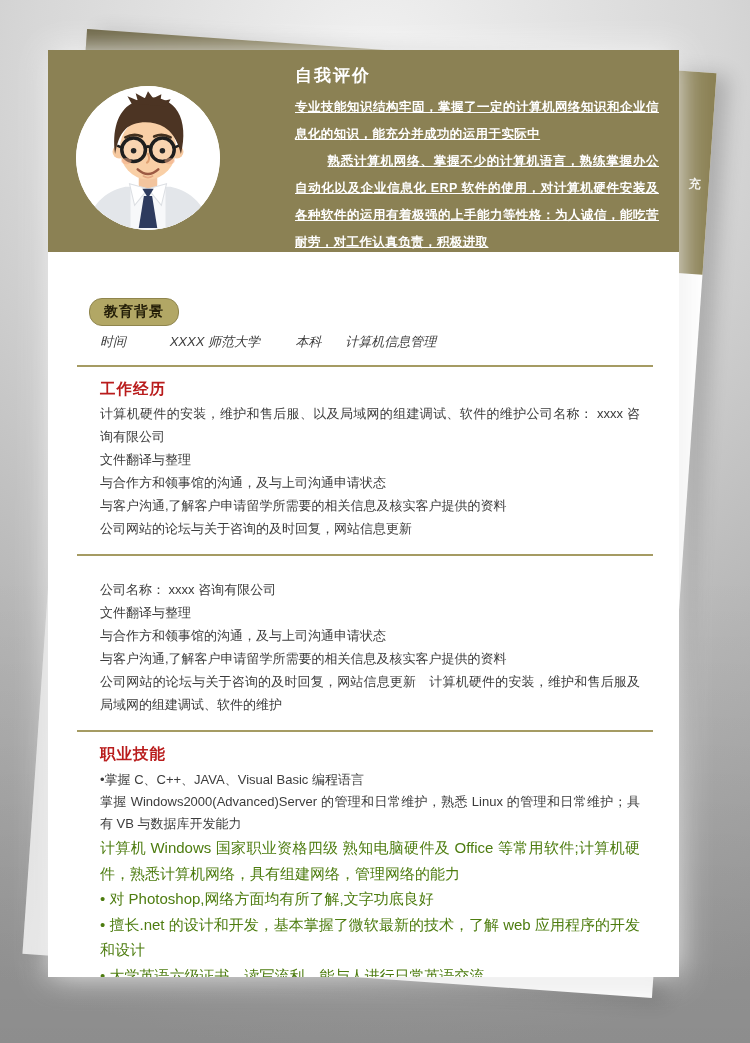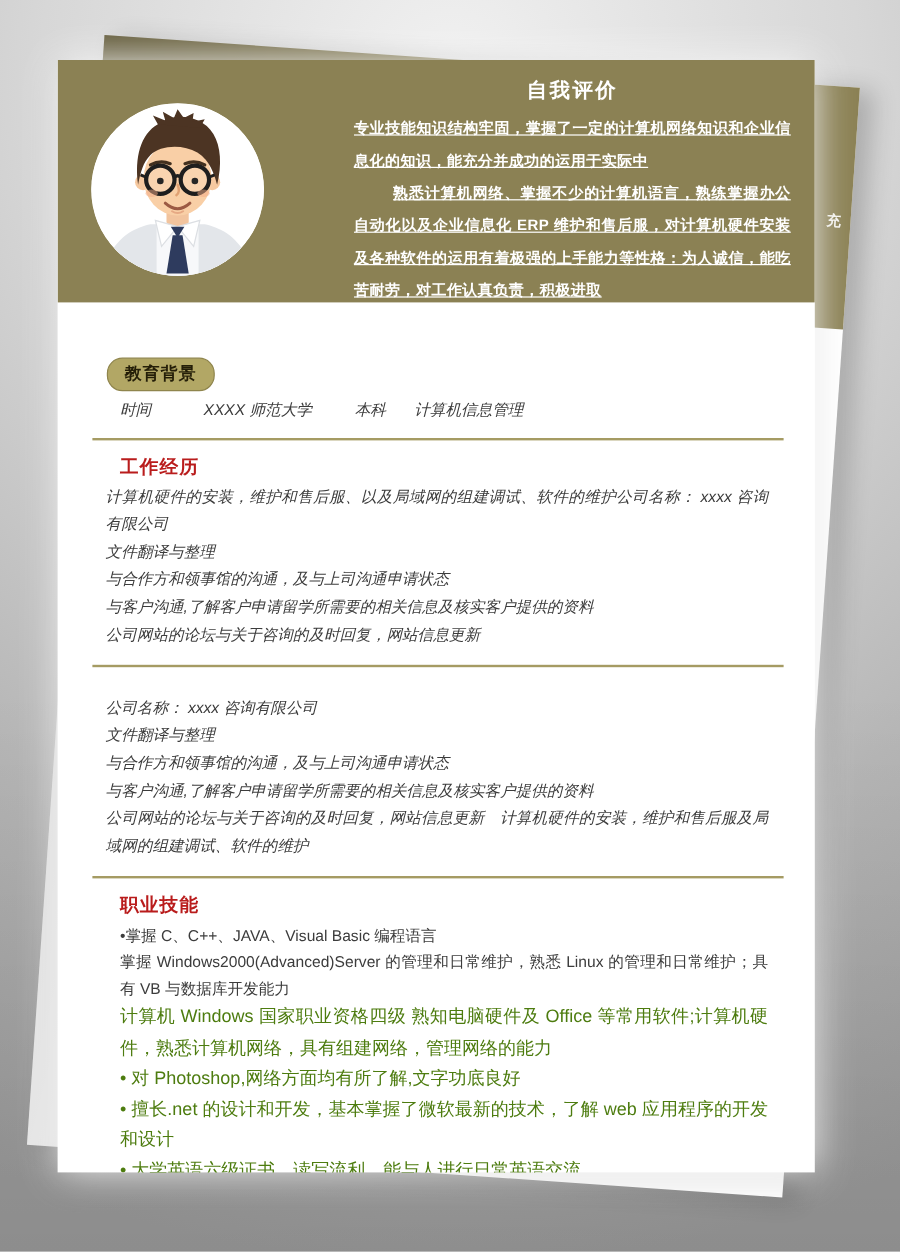--- a/index.html
+++ b/index.html
@@ -37,21 +37,21 @@
   }
 
   
   .band{position:relative;height:202px;background:#8b8154;}
   .avatar{
     position:absolute;left:28px;top:36px;width:144px;height:144px;border-radius:50%;
     overflow:hidden;background:#fff;
   }
   .band-text{position:absolute;left:247px;right:20px;top:14px;color:#fff;}
   .band-title{
-    margin:0 0 7px 0;font-size:17px;font-weight:bold;text-align:center;letter-spacing:2px;
+    margin:0 0 7px 0;font-size:17px;font-weight:bold;text-align:left;letter-spacing:2px;
   }
   .band-text p{
     margin:0;font-size:12.5px;line-height:27px;text-align:justify;letter-spacing:.4px;
     font-weight:bold;
     text-decoration:underline;
   }
   .band-text p.indent{text-indent:2.6em;}
 
   
   .main{margin:0 26px 0 29px;width:576px;}
@@ -66,21 +66,21 @@
   .edu-time{margin-right:40px;}
   .edu-school{margin-right:32px;}
   .edu-degree{margin-right:20px;}
 
   .rule{border:0;border-top:2px solid #a59b63;margin:14px 0 0 0;}
 
   .sec-title{
     margin:12px 0 2px 23px;font-size:15.5px;font-weight:bold;color:#b91c1c;letter-spacing:1px;
   }
   .body-line{
-    margin:0 13px 0 11px;font-size:13px;line-height:23px;color:#3c3c3c;text-align:justify;font-style:italic;
+    margin:0 13px 0 23px;font-size:13px;line-height:23px;color:#3c3c3c;text-align:justify;
   }
   .block2{margin-top:22px;}
 
   .skill-small{
     margin:0 13px 0 23px;font-size:13px;line-height:22px;color:#3c3c3c;text-align:justify;
   }
   .skill-large{
     margin:0 13px 0 23px;font-size:15px;line-height:25.5px;color:#4d7c0f;text-align:justify;
   }
   .skills .sec-title{margin-bottom:4px;}
@@ -148,21 +148,21 @@
 
             <path d="M60,81 Q70,90 80,81" stroke="#9c5a43" stroke-width="2.4" fill="none" stroke-linecap="round"></path>
             <path d="M65.5,87.5 Q70,90.5 74.5,87.5" stroke="#e6a984" stroke-width="1.6" fill="none" stroke-linecap="round"></path>
           </g>
         </svg>
       </div>
 
       <div class="band-text">
         <h1 class="band-title">自我评价</h1>
         <p>专业技能知识结构牢固，掌握了一定的计算机网络知识和企业信息化的知识，能充分并成功的运用于实际中</p>
-        <p class="indent">熟悉计算机网络、掌握不少的计算机语言，熟练掌握办公自动化以及企业信息化 ERP 维护和售后服，对计算机硬件安装及各种软件的运用有着极强的上手能力等性格：为人诚信，能吃苦耐劳，对工作认真负责，积极进取</p>
+        <p class="indent">熟悉计算机网络、掌握不少的计算机语言，熟练掌握办公自动化以及企业信息化 ERP 软件的使用，对计算机硬件安装及各种软件的运用有着极强的上手能力等性格：为人诚信，能吃苦耐劳，对工作认真负责，积极进取</p>
       </div>
     </header>
 
     <div class="main">
 
       <div class="edu">
         <span class="badge">教育背景</span>
         <div class="edu-row">
           <span class="edu-time">时间</span>
           <span class="edu-school">XXXX 师范大学</span>

